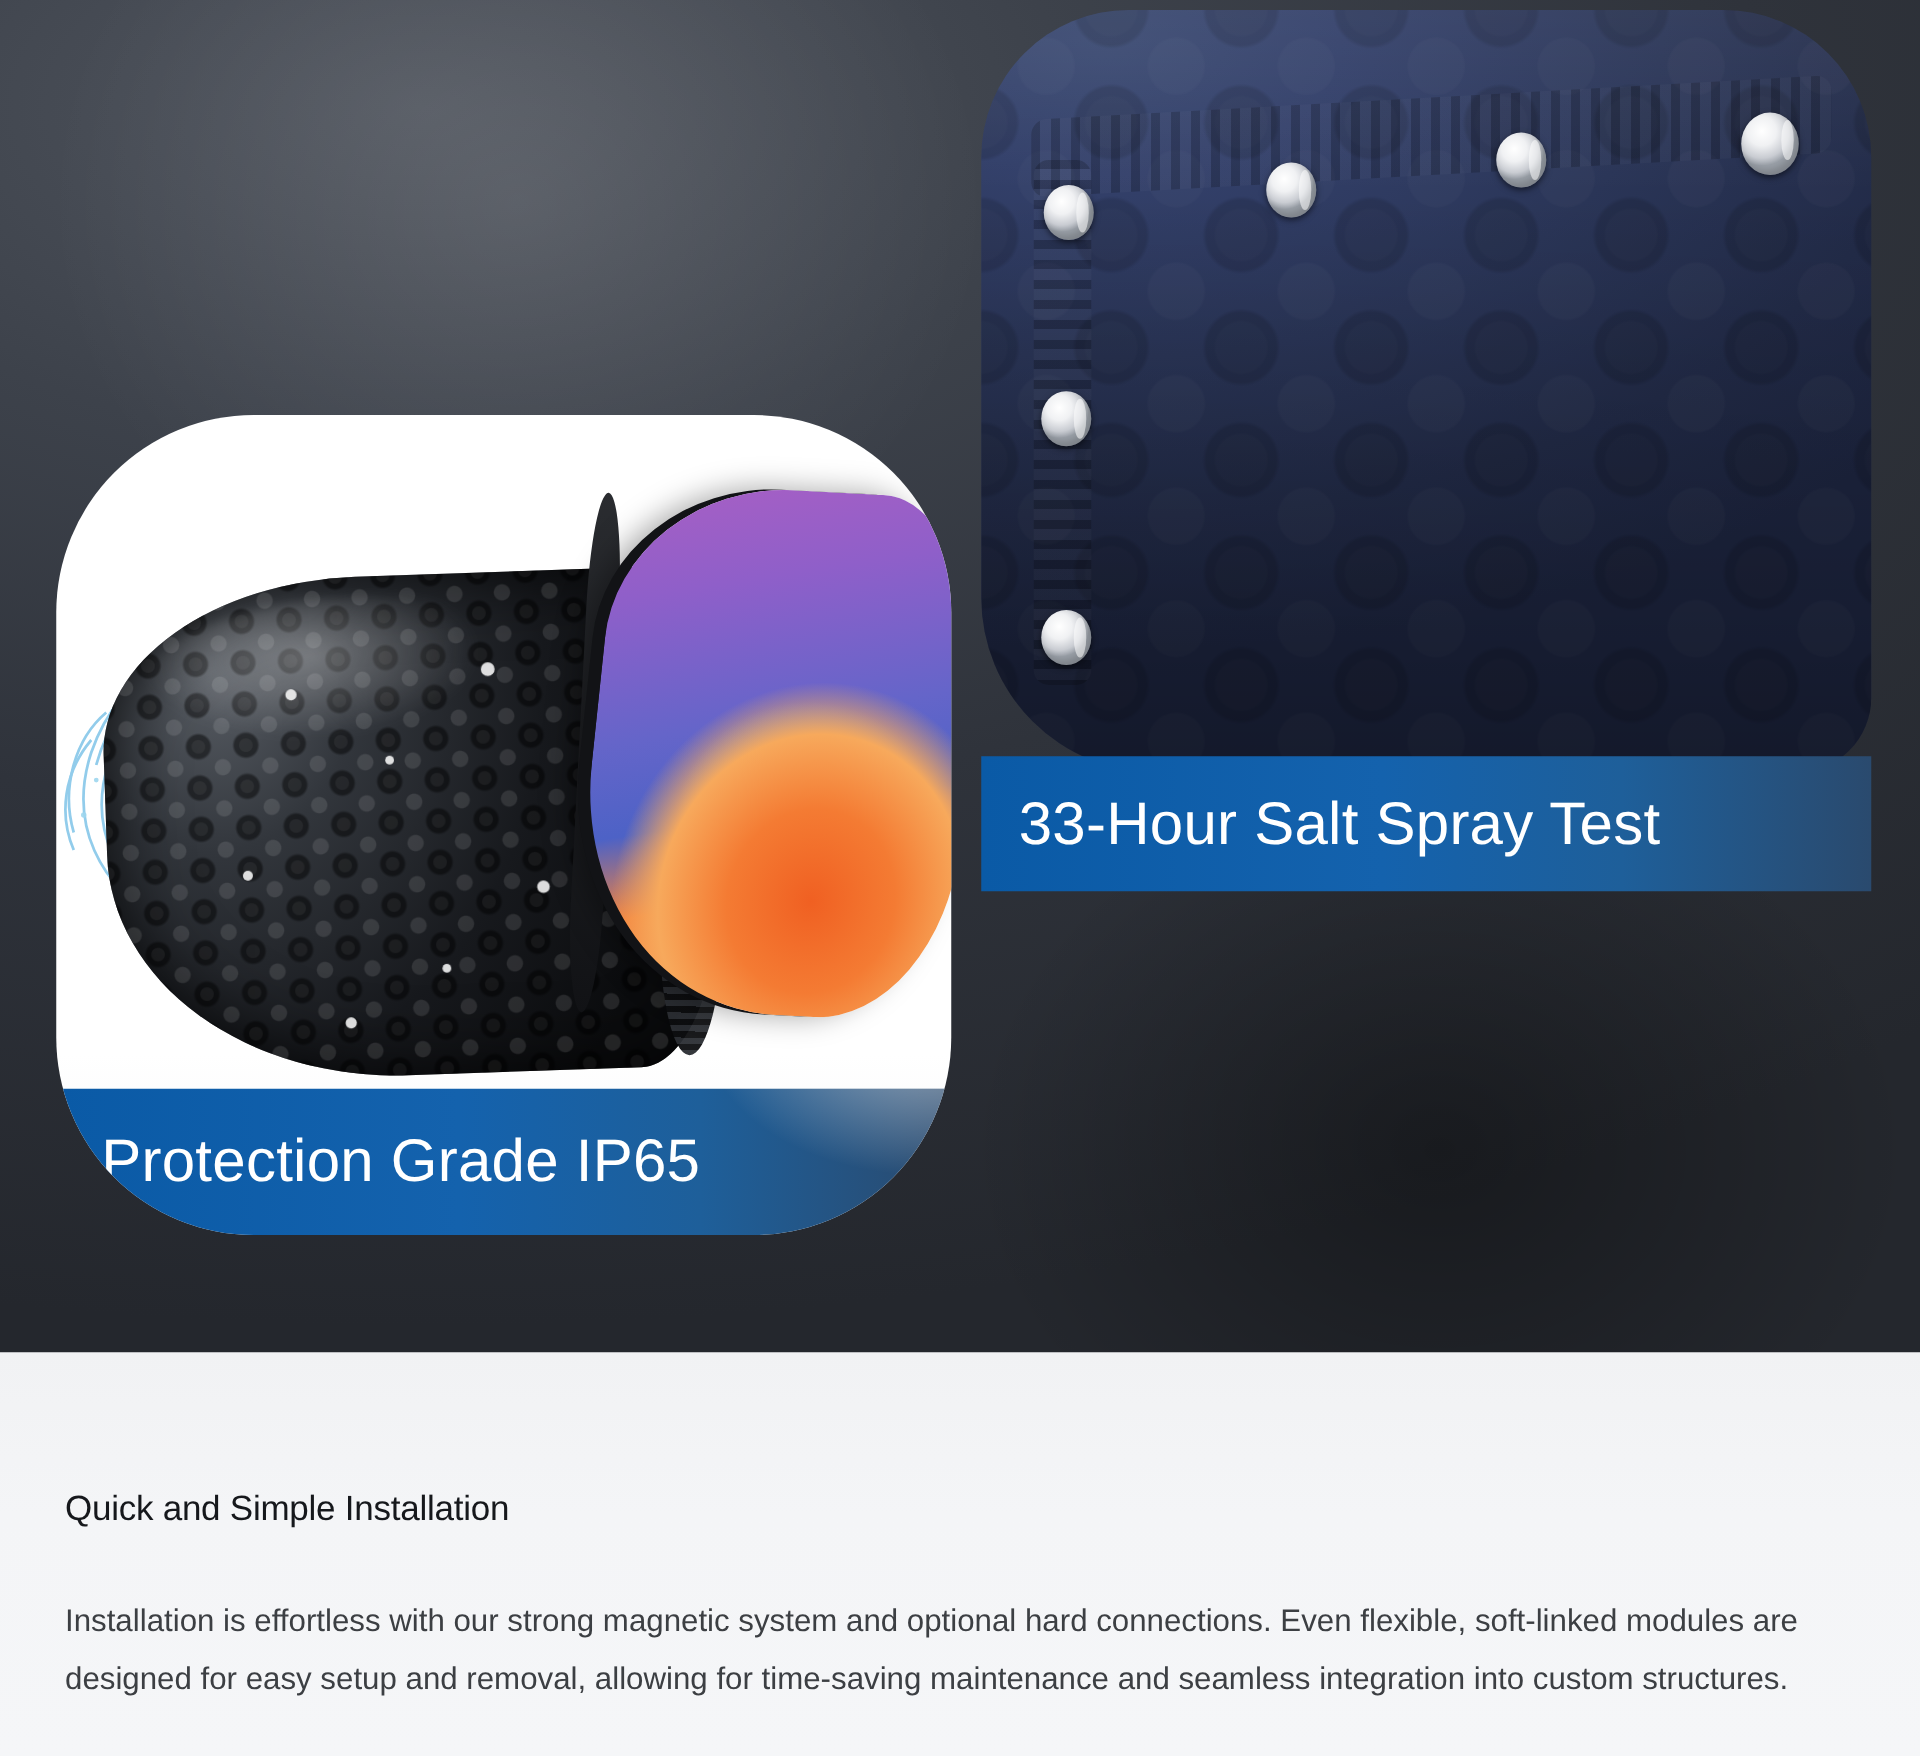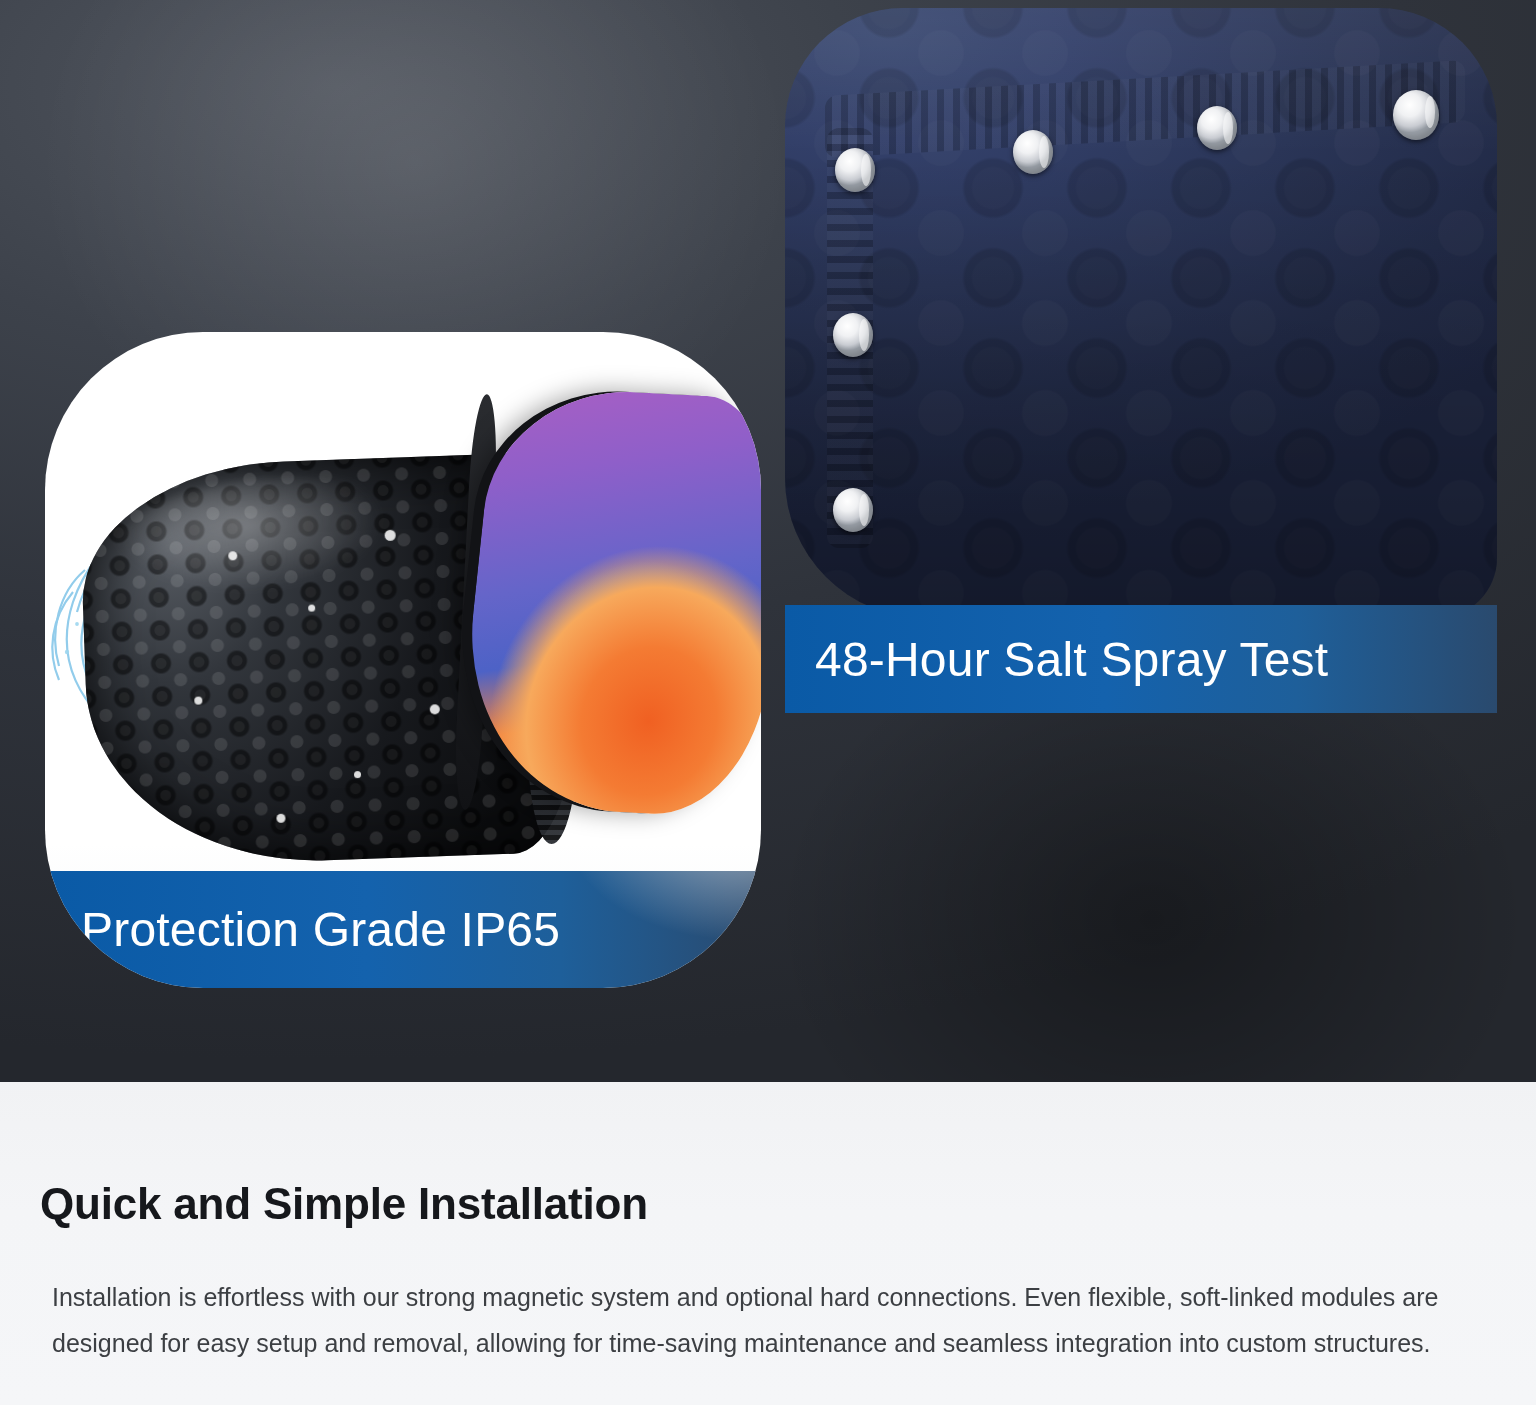--- a/index.html
+++ b/index.html
@@ -178,22 +178,22 @@
     padding-left:30px;box-sizing:border-box;
     font-size:48px;
   }
 
   
   .lower{
     position:absolute;left:0;top:1082px;width:1536px;height:323px;
     background:linear-gradient(180deg,#f1f2f4 0%,#f4f5f7 40%,#f5f6f8 100%);
   }
   .lower h2{
-    position:absolute;left:40px;top:97px;margin:0;
-    font-size:44px;font-weight:bold;color:#16181c;letter-spacing:-.2px;
+    position:absolute;left:40px;top:97px;margin:12px;
+    font-size:28px;font-weight:normal;color:#16181c;letter-spacing:-.2px;
   }
   .lower p{
     position:absolute;left:40px;top:180px;margin:12px;width:1432px;
     font-size:25px;line-height:46px;color:#3c3f43;
   }
 </style>
 </head>
 <body>
 
 <div class="page">
@@ -259,21 +259,21 @@
 
         <span class="rivet" style="left:50px;top:140px;"></span>
         <span class="rivet" style="left:228px;top:122px;"></span>
         <span class="rivet" style="left:412px;top:98px;"></span>
         <span class="rivet" style="left:608px;width:46px;height:50px;top:82px;"></span>
         <span class="rivet" style="left:48px;top:305px;"></span>
         <span class="rivet" style="left:48px;top:480px;"></span>
       </div>
 
       <div class="banner banner-right">
-        <span>48-Hour Salt Spray Test</span>
+        <span>33-Hour Salt Spray Test</span>
       </div>
     </div>
   </div>
 
   <div class="lower">
     <h2>Quick and Simple Installation</h2>
     <p>Installation is effortless with our strong magnetic system and optional hard connections. Even flexible, soft-linked modules are designed for easy setup and removal, allowing for time-saving maintenance and seamless integration into custom structures.</p>
   </div>
 
 </div>

